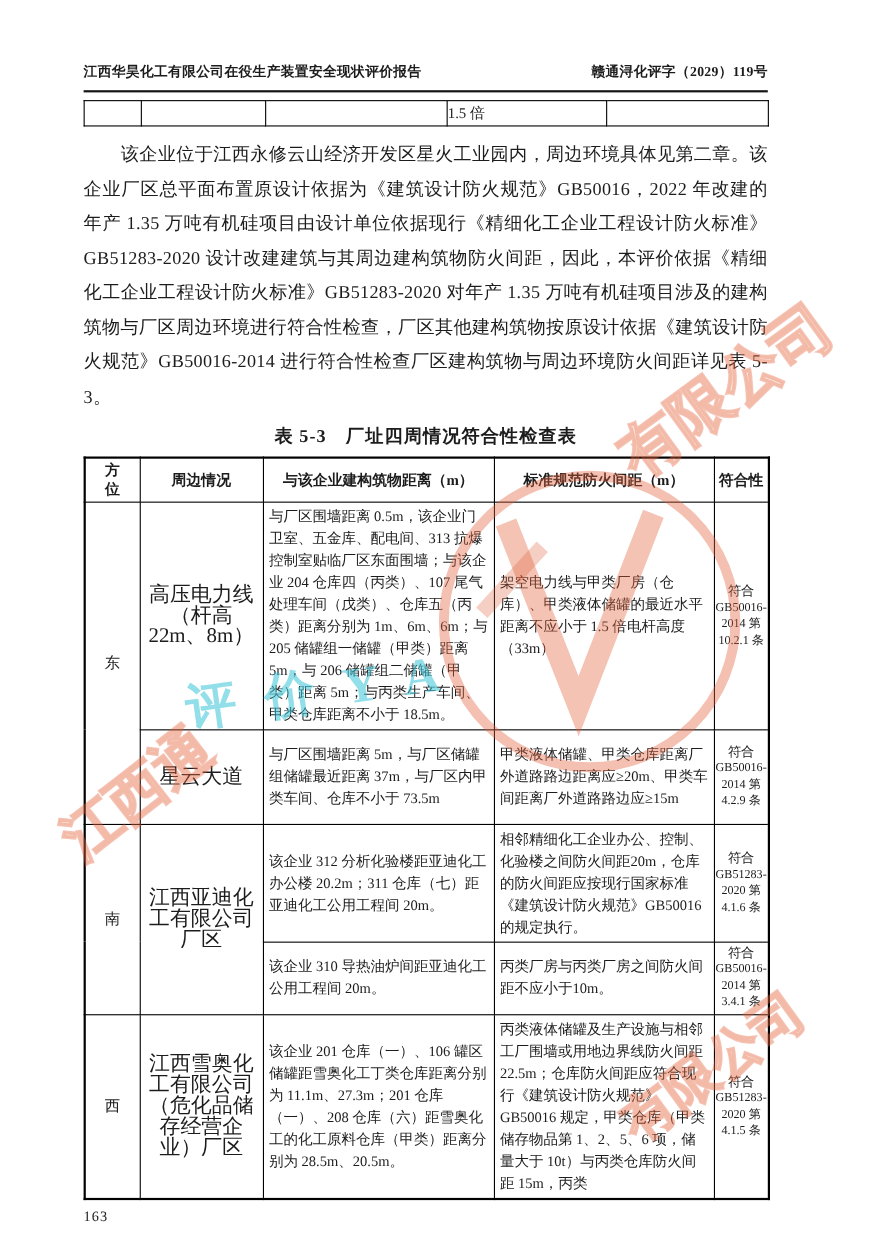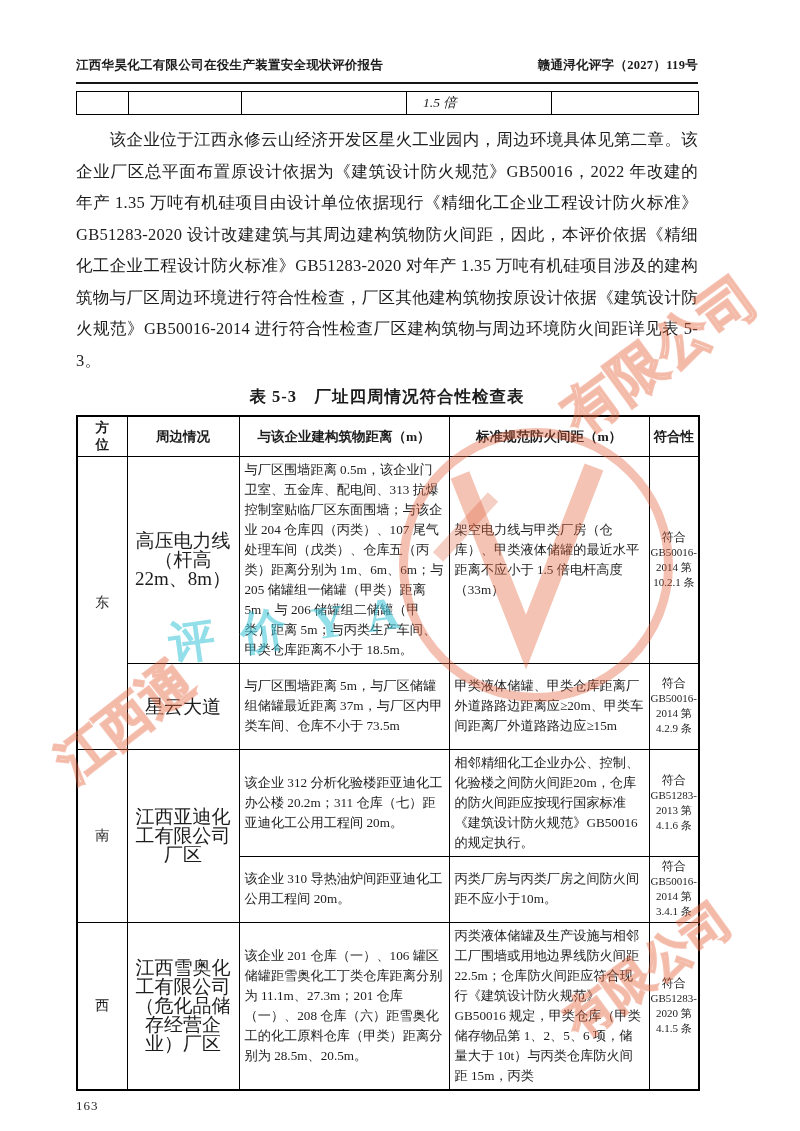--- a/index.html
+++ b/index.html
@@ -8,21 +8,21 @@
     font-family:"Liberation Serif","DejaVu Serif",serif;color:#1c1c1c;
   }
   .content{position:relative;width:622px;margin-left:76px;padding-top:57px;}
   
   .hdr{display:flex;justify-content:space-between;align-items:flex-end;
        font-weight:bold;font-size:12.5px;letter-spacing:.3px;
        border-bottom:2px solid #151515;padding-bottom:8px;}
   
   table{border-collapse:collapse;width:100%;table-layout:fixed;}
   .frag{margin-top:7px;}
-  .frag td{border:1px solid #000;height:22px;font-size:13.5px;padding:0 16px;font-style:italic;}
+  .frag td{border:1px solid #000;height:22px;font-size:13.5px;padding:0 0;}
   
   .para{margin-top:9px;font-size:16.5px;line-height:31.5px;text-align:justify;
         text-indent:2.05em;letter-spacing:.3px;}
   
   .ttl{margin-top:10px;text-align:center;font-weight:bold;font-size:16.5px;letter-spacing:1px;}
   
   .main{margin-top:7px;border:2px solid #000000;}
   .main th,.main td{border:1px solid #000;vertical-align:middle;}
   .main th{font-size:13.5px;font-weight:bold;padding:2px 1px;line-height:17px;}
   .c-dir{font-size:14px;text-align:center;}
@@ -42,21 +42,21 @@
   .wm-cyan{position:absolute;font-weight:bold;color:rgba(56,196,216,.55);
            transform:rotate(-8deg);font-size:46px;letter-spacing:26px;white-space:nowrap;}
 </style>
 </head>
 <body>
 
 <div class="content">
 
   <div class="hdr">
     <span>江西华昊化工有限公司在役生产装置安全现状评价报告</span>
-    <span>赣通浔化评字（2027）119号</span>
+    <span>赣通浔化评字（2029）119号</span>
   </div>
 
   <table class="frag">
     <colgroup>
         <col style="width:52px">
         <col style="width:113px">
         <col style="width:165px">
         <col style="width:145px">
         <col style="width:147px">
       </colgroup>
@@ -113,21 +113,21 @@
       </td>
     </tr>
 
     <tr style="height:104px">
       <td class="c-dir" rowspan="2">南</td>
       <td class="c-sur" rowspan="2">江西亚迪化工有限公司厂区</td>
       <td class="c-txt">该企业 312 分析化验楼距亚迪化工办公楼 20.2m；311 仓库（七）距亚迪化工公用工程间 20m。</td>
       <td class="c-txt">相邻精细化工企业办公、控制、化验楼之间防火间距20m，仓库的防火间距应按现行国家标准《建筑设计防火规范》GB50016 的规定执行。</td>
       <td class="c-comp">
         <div class="lab">符合</div>
-        <div>GB51283-2013 第 4.1.6 条</div>
+        <div>GB51283-2020 第 4.1.6 条</div>
       </td>
     </tr>
 
     <tr style="height:66px">
       <td class="c-txt">该企业 310 导热油炉间距亚迪化工公用工程间 20m。</td>
       <td class="c-txt">丙类厂房与丙类厂房之间防火间距不应小于10m。</td>
       <td class="c-comp">
         <div class="lab">符合</div>
         <div>GB50016-2014 第 3.4.1 条</div>
       </td>

